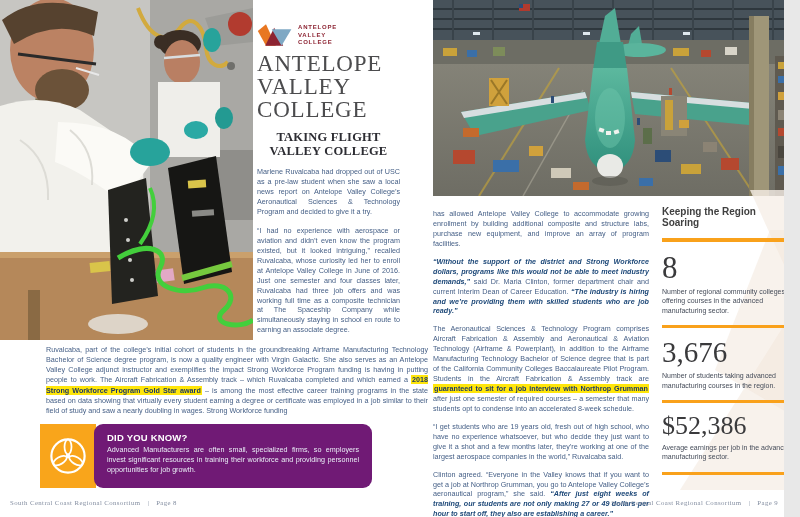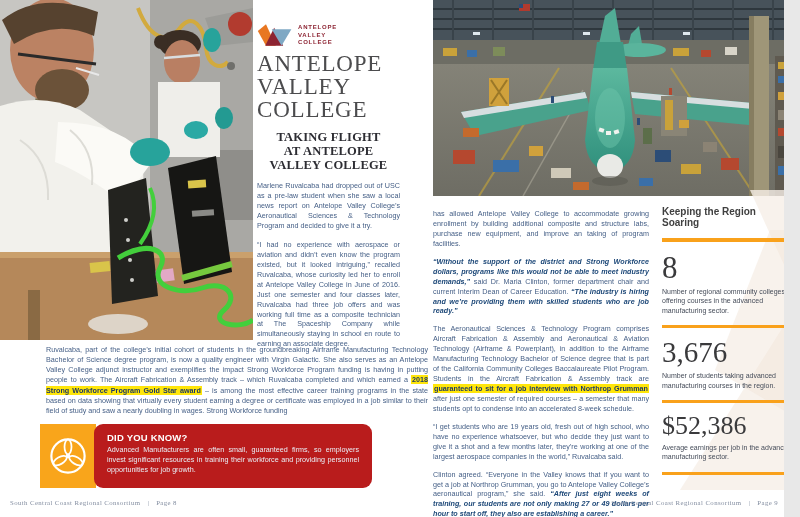--- a/index.html
+++ b/index.html
@@ -28,21 +28,21 @@
   
   .bottom-para{left:14px;top:345px;width:382px;font-size:7.2px;line-height:1.41;
                color:#466087;text-align:justify;margin-left:32px;}
   .seg-bi{font-weight:bold;font-style:italic;color:#1d4878;}
   .seg-hl{font-weight:bold;background:#ffe60a;color:#1e3a66;padding:0 1px;}
 
   
   .dyk{left:40px;top:424px;width:332px;height:64px;display:flex;}
   .dyk-icon-box{width:56px;background:#f9a51b;display:flex;align-items:center;justify-content:center;}
   .dyk-icon-box svg{width:42px;height:42px;}
-  .dyk-panel{flex:1;background:#b91c1c;border-radius:9px 9px 9px 9px;margin-left:-2px;
+  .dyk-panel{flex:1;background:#701a75;border-radius:9px 9px 9px 9px;margin-left:-2px;
              padding:8px 13px 6px 13px;box-sizing:border-box;}
   .dyk-head{color:#ffffff;font-weight:bold;font-size:9.5px;letter-spacing:.2px;}
   .dyk-body{margin-top:2px;color:#e9eef6;font-size:7.2px;line-height:1.4;text-align:justify;}
 
   
   .right-col{left:433px;top:209px;width:216px;}
   .right-col p{margin:0 0 8px 0;}
 
   
   .watermark{left:640px;top:190px;width:160px;height:300px;pointer-events:none;}
@@ -232,21 +232,20 @@
     </div>
 
     <div class="big-title">
       <div>ANTELOPE</div>
       <div>VALLEY</div>
       <div>COLLEGE</div>
     </div>
 
     <div class="sub-title">
       <div>TAKING FLIGHT</div>
-      <div>AT ANTELOPE</div>
       <div>VALLEY COLLEGE</div>
     </div>
 
     <div class="body-txt">Marlene Ruvalcaba had dropped out of USC as a pre-law student when she saw a local news report on Antelope Valley College’s Aeronautical Sciences &amp; Technology Program and decided to give it a try.</div>
     <div class="body-txt">“I had no experience with aerospace or aviation and didn’t even know the program existed, but it looked intriguing,” recalled Ruvalcaba, whose curiosity led her to enroll at Antelope Valley College in June of 2016. Just one semester and four classes later, Ruvalcaba had three job offers and was working full time as a composite technician at The Spaceship Company while simultaneously staying in school en route to earning an associate degree.</div>
   </div>
 
   <div class="abs bottom-para"><span>Ruvalcaba, part of the college’s initial cohort of students in the groundbreaking Airframe Manufacturing Technology Bachelor of Science degree program, is now a quality engineer with Virgin Galactic. She also serves as an Antelope Valley College adjunct instructor and exemplifies the impact Strong Workforce Program funding is having in putting people to work. The Aircraft Fabrication &amp; Assembly track – which Ruvalcaba completed and which earned a </span><span class="seg-hl">2018 Strong Workforce Program Gold Star award</span><span> – is among the most effective career training programs in the state based on data showing that virtually every student earning a degree or certificate was employed in a job similar to their field of study and saw a nearly doubling in wages. Strong Workforce funding</span></div>
 
   <div class="abs dyk">
@@ -256,33 +255,33 @@
         <g stroke="#ffffff" stroke-width="2" fill="none">
           <ellipse cx="24" cy="13.5" rx="4" ry="8.5"></ellipse>
           <ellipse cx="24" cy="13.5" rx="4" ry="8.5" transform="rotate(120 24 24)"></ellipse>
           <ellipse cx="24" cy="13.5" rx="4" ry="8.5" transform="rotate(240 24 24)"></ellipse>
         </g>
         <circle cx="24" cy="24" r="2.5" fill="#ffffff"></circle>
       </svg>
     </div>
     <div class="dyk-panel">
       <div class="dyk-head">DID YOU KNOW?</div>
-      <div class="dyk-body">Advanced Manufacturers are often small, guaranteed firms, so employers invest significant resources in training their workforce and providing personnel opportunities for job growth.</div>
+      <div class="dyk-body">Advanced Manufacturers are often small, specialized firms, so employers invest significant resources in training their workforce and providing personnel opportunities for job growth.</div>
     </div>
   </div>
 
   <div class="abs watermark">
     <svg viewBox="0 0 160 300" width="160" height="300">
       <polygon points="110,0 160,110 40,300 160,300 160,0" fill="#f6efe7" opacity="0.8"></polygon>
       <polygon points="130,40 75,180 160,230 160,40" fill="#f1e6da" opacity="0.5"></polygon>
     </svg>
   </div>
 
   <div class="abs right-col body-txt">
-    <p><span>has allowed Antelope Valley College to accommodate growing enrollment by building additional composite and structure labs, purchase new equipment, and improve an taking of program facilities.</span></p>
+    <p><span>has allowed Antelope Valley College to accommodate growing enrollment by building additional composite and structure labs, purchase new equipment, and improve an array of program facilities.</span></p>
     <p><span class="seg-bi">“Without the support of the district and Strong Workforce dollars, programs like this would not be able to meet industry demands,”</span><span> said Dr. Maria Clinton, former department chair and current Interim Dean of Career Education. </span><span class="seg-bi">“The industry is hiring and we’re providing them with skilled students who are job ready.”</span></p>
     <p><span>The Aeronautical Sciences &amp; Technology Program comprises Aircraft Fabrication &amp; Assembly and Aeronautical &amp; Aviation Technology (Airframe &amp; Powerplant), in addition to the Airframe Manufacturing Technology Bachelor of Science degree that is part of the California Community Colleges Baccalaureate Pilot Program. Students in the Aircraft Fabrication &amp; Assembly track are </span><span class="seg-hl">guaranteed to sit for a job interview with Northrop Grumman</span><span> after just one semester of required courses – a semester that many students opt to condense into an accelerated 8-week schedule.</span></p>
     <p><span>“I get students who are 19 years old, fresh out of high school, who have no experience whatsoever, but who decide they just want to give it a shot and a few months later, they’re working at one of the largest aerospace companies in the world,” Ruvalcaba said.</span></p>
     <p><span>Clinton agreed. “Everyone in the Valley knows that if you want to get a job at Northrop Grumman, you go to Antelope Valley College’s aeronautical program,” she said. </span><span class="seg-bi">“After just eight weeks of training, our students are not only making 27 or 49 dollars per hour to start off, they also are establishing a career.”</span></p>
   </div>
 
   <div class="abs sidebar">
     <div class="sb-head">Keeping the Region Soaring</div>
     <div class="sb-rule"></div>
 

